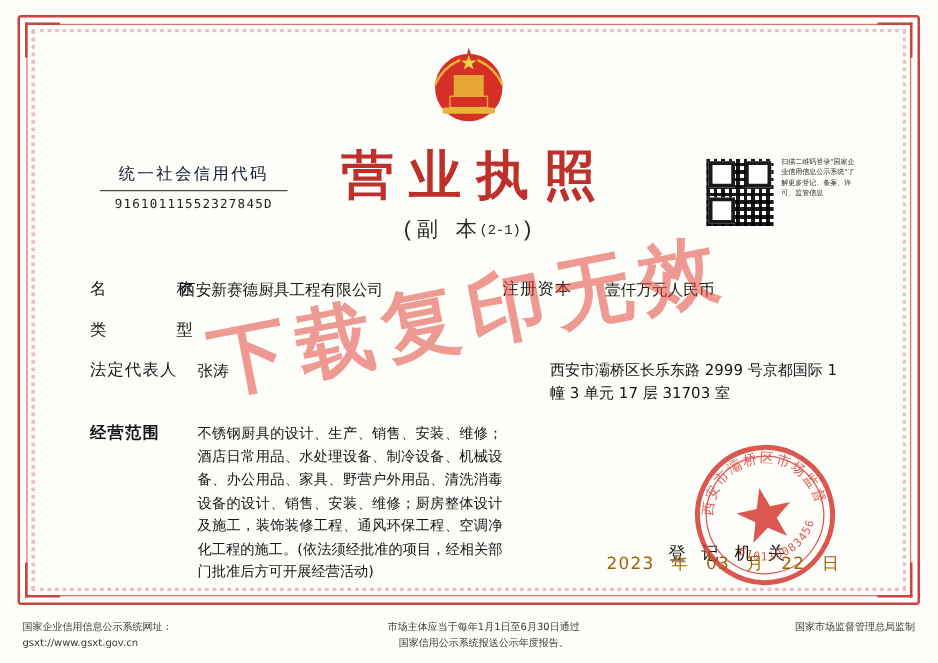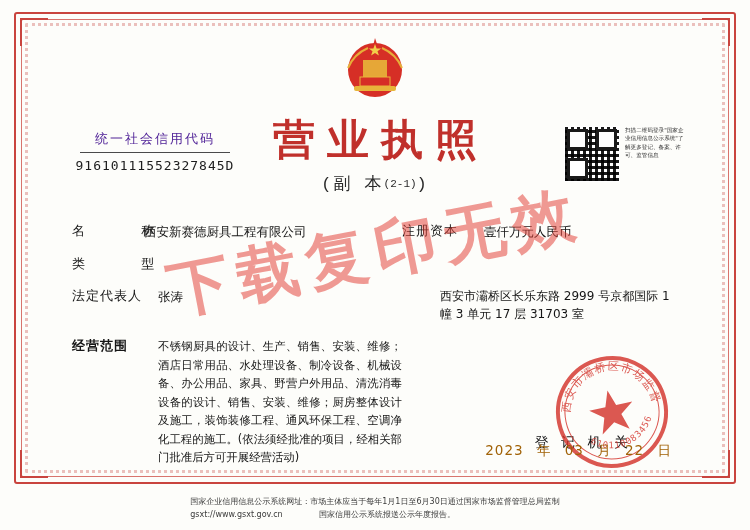--- a/index.html
+++ b/index.html
@@ -103,31 +103,31 @@
   
   .code-block {
     position: absolute;
     left: 70px;
     top: 130px;
     width: 170px;
     text-align: center;
   }
   .code-label {
     font-size: 13px;
-    color: #4c1d95;
+    color: #0f172a;
     letter-spacing: 2px;
   }
   .code-rule {
     margin: 4px auto 5px;
     width: 150px;
     border-top: 1px solid #4a4a4a;
   }
   .code-value {
     font-family: "DejaVu Sans Mono", "Liberation Mono", monospace;
-    font-size: 13px;
+    font-size: 10px;
     color: #1d1d1d;
     letter-spacing: 1px;
   }
 
   
   .qr-wrap {
     position: absolute;
     right: 60px;
     top: 126px;
     width: 126px;
@@ -265,21 +265,21 @@
 
   
   .footer {
     position: absolute;
     left: 18px;
     right: 18px;
     bottom: 8px;
     font-size: 8px;
     color: #3a3a3a;
     display: flex;
-    justify-content: center;
+    justify-content: space-between;
     align-items: flex-start;
   }
   .footer .f-left { line-height: 1.7; }
   .footer .f-mid { line-height: 1.7; text-align: center; }
   .footer .f-right { line-height: 1.7; text-align: right; }
 </style>
 </head>
 <body>
 
 <div class="page">

